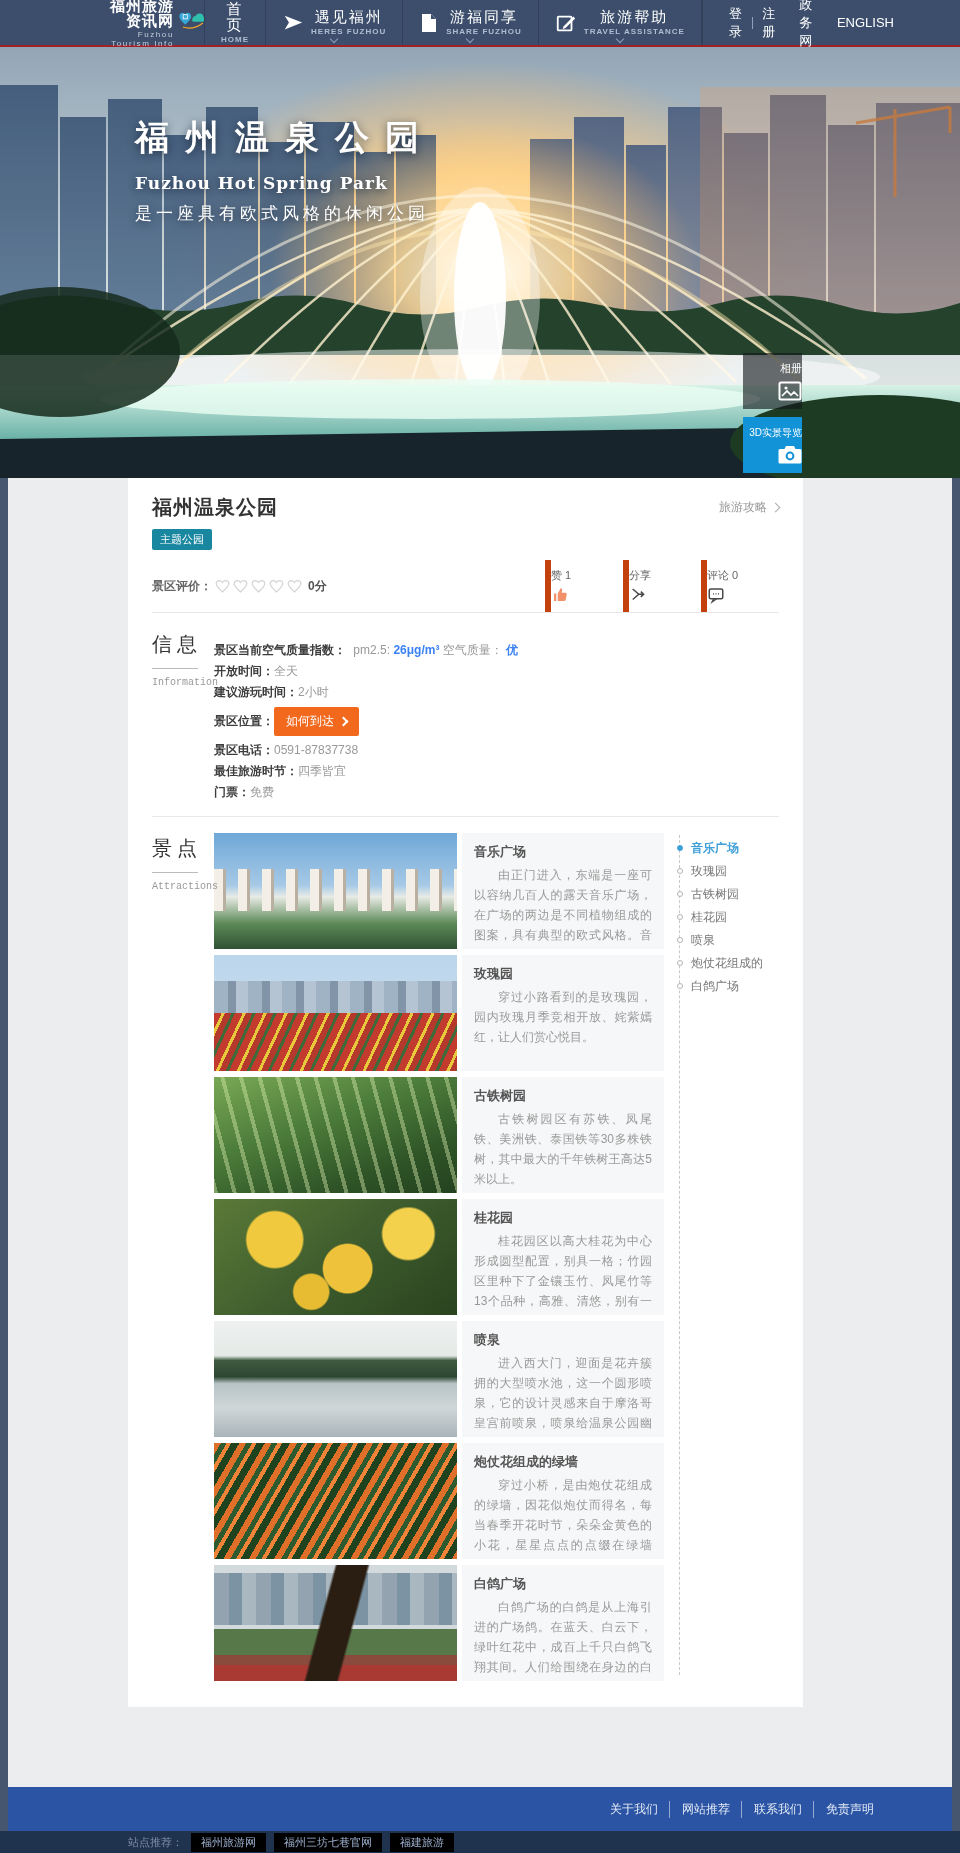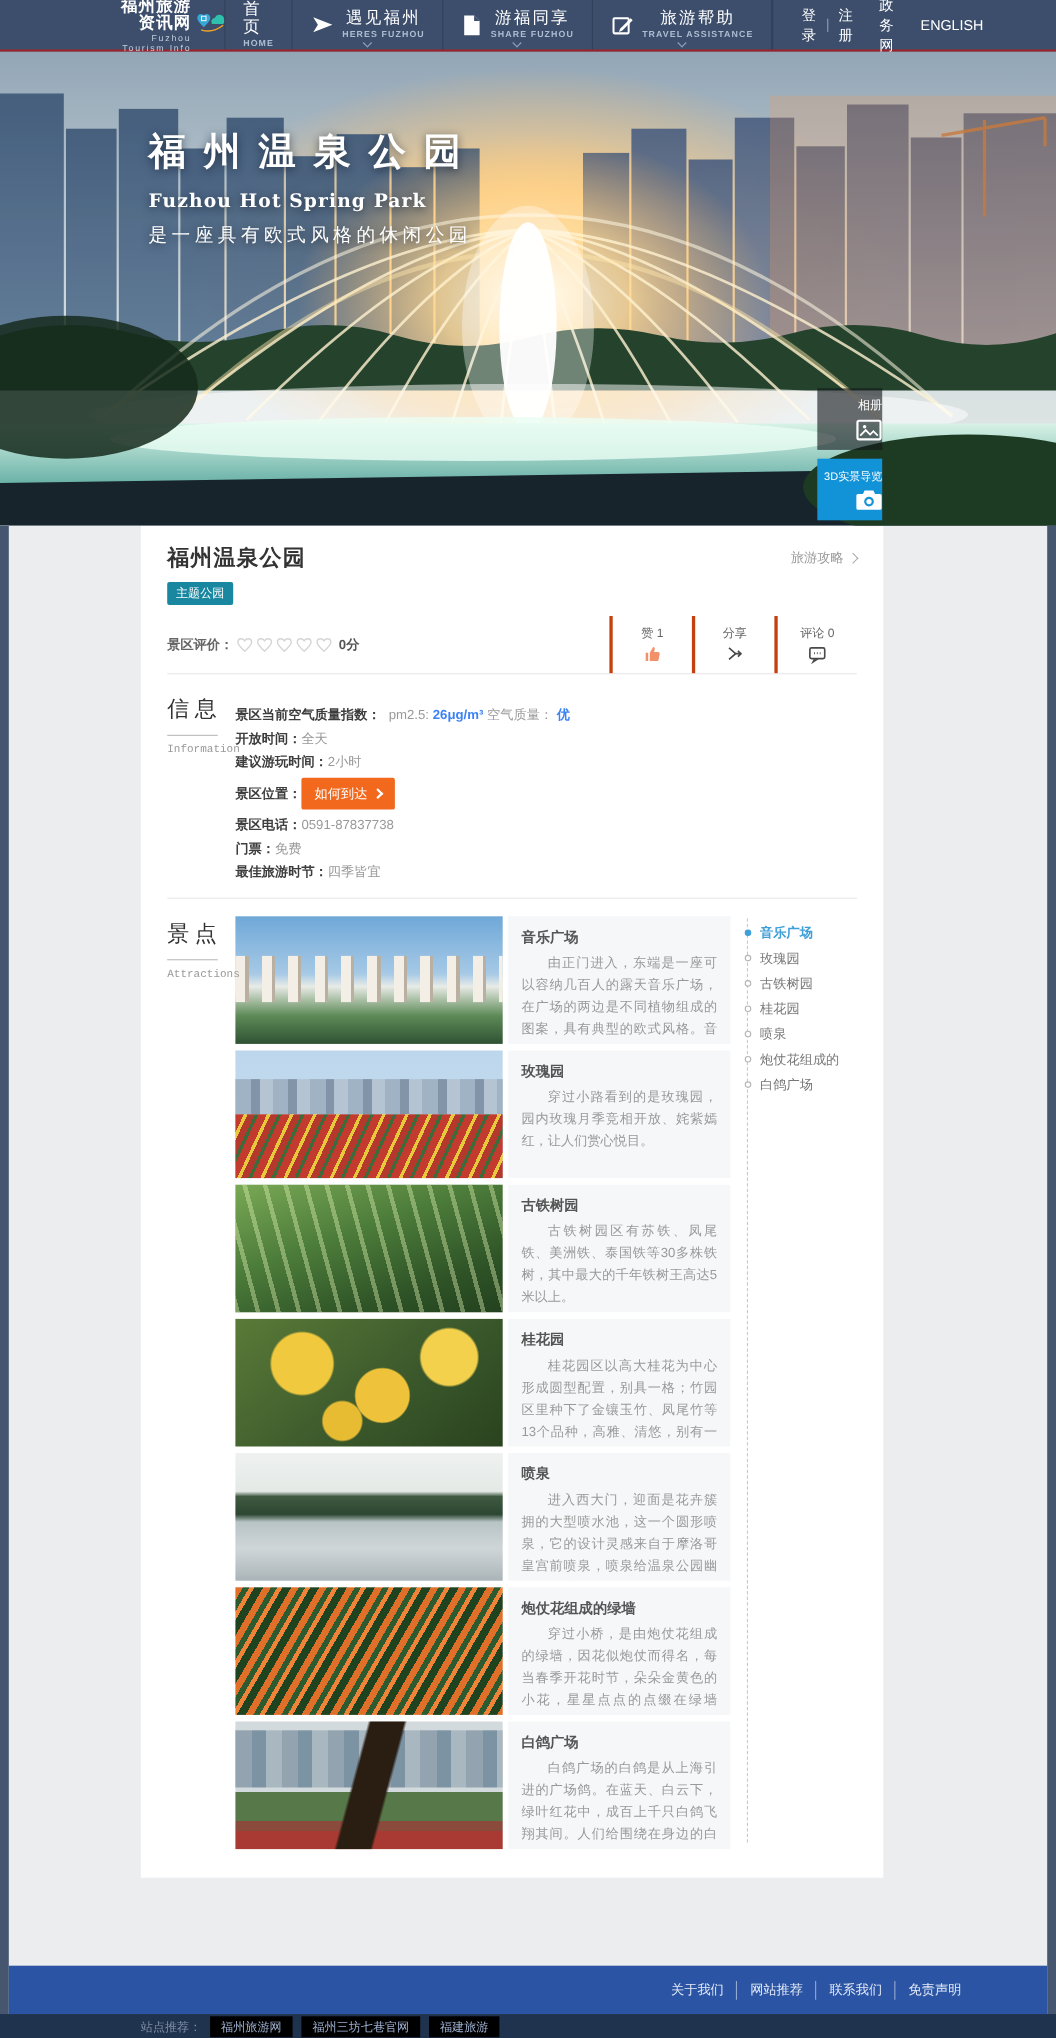--- a/index.html
+++ b/index.html
@@ -6,21 +6,21 @@
   body { width:960px; background:#45566e; font-family:"Liberation Sans","DejaVu Sans",sans-serif; }
   a { text-decoration:none; }
 
   
   .header { height:45px; background:#3c4e6b; display:flex; align-items:stretch; }
   .logo { display:flex; align-items:center; padding-left:108px; cursor:pointer; }
   .logo-text { text-align:right; }
   .logo-title { font-size:15px; font-weight:bold; color:#fff; letter-spacing:1px; line-height:15px; }
   .logo-sub { font-size:8px; color:#c2cedd; letter-spacing:1.6px; margin-top:2px; }
   .logo-ic { margin-left:3px; margin-top:-6px; }
-  .nav { display:flex; margin-left:0; }
+  .nav { display:flex; margin-left:0;text-align:center; }
   .nav-item { display:flex; align-items:center; justify-content:center; gap:7px; padding:0 16px; border-left:1px solid #31415a; position:relative; cursor:pointer; }
   .nav-item:last-child { border-right:1px solid #31415a; }
   .nav-txt { display:flex; flex-direction:column; align-items:center; }
   .nav-cn { font-size:15px; color:#fff; letter-spacing:2px; line-height:16px; }
   .nav-en { font-size:8px; font-weight:bold; color:#aebdd2; letter-spacing:1px; margin-top:2px; white-space:nowrap; }
   .drop::after { content:""; position:absolute; bottom:3px; left:50%; width:5px; height:5px;
     border-right:1px solid #8fa0bb; border-bottom:1px solid #8fa0bb; transform:translateX(-50%) rotate(45deg); }
   .header-links { margin-left:auto; display:flex; align-items:center; padding:0 66px 0 26px; border-left:1px solid #31415a; }
   .header-links a { color:#fff; font-size:13px; cursor:pointer; }
   .vbar { width:1px; height:12px; background:#8fa0bb; margin:0 10px; }
@@ -48,21 +48,21 @@
   .card-head h2 { margin:0; font-size:20px; color:#333; font-weight:600; letter-spacing:1px; }
   .guide-link { margin-left:auto; font-size:12px; color:#999; display:flex; align-items:center; gap:5px; cursor:pointer; }
   .chev-r { width:6px; height:6px; border-right:1px solid #aaa; border-top:1px solid #aaa; transform:rotate(45deg); }
 
   .badge { display:inline-block; margin-top:8px; background:#1a87a0; color:#fff; font-size:11px; padding:3px 8px; border-radius:2px; }
 
   .rating-row { margin-top:10px; border-bottom:1px solid #e9e9e9; display:flex; align-items:stretch; height:52px; }
   .rating-left { display:flex; align-items:center; gap:3px; font-size:12px; color:#666; font-weight:bold; }
   .score { color:#555; margin-left:3px; }
   .actions { margin-left:auto; display:flex; }
-  .action { width:72px; border-left:3px solid #c2410c; display:flex; flex-direction:column; align-items:center; justify-content:center; gap:3px; cursor:pointer; }
+  .action { width:72px; border-left:6px solid #c2410c; display:flex; flex-direction:column; justify-content:center; gap:3px; cursor:pointer; }
   .action-label { font-size:11px; color:#666; }
 
   .sec { position:relative; }
   .info-sec { padding:16px 0 12px; border-bottom:1px solid #e9e9e9; }
   .sec-label { position:absolute; left:0; top:18px; width:58px; }
   .sec-cn { font-size:20px; color:#333; letter-spacing:5px; }
   .sec-rule { width:46px; height:1px; background:#bbb; margin:10px 0 8px; }
   .sec-en { font-size:10px; color:#999; font-family:"Liberation Mono",monospace; }
   .sec-body { margin-left:62px; }
   .desc { margin:0; font-size:12px; line-height:20px; color:#7f7f7f; text-align:justify; text-indent:2em; }
@@ -383,24 +383,24 @@
               <b>景区位置：</b>
               <a class="btn-orange">
                 <span>如何到达</span>
                 <i class="chev-w"></i>
               </a>
             </div>
             <div class="d-row">
               <b>景区电话：</b><span>0591-87837738</span>
             </div>
             <div class="d-row">
+              <b>最佳旅游时节：</b><span>四季皆宜</span>
+            </div>
+            <div class="d-row">
               <b>门票：</b><span>免费</span>
-            </div>
-            <div class="d-row">
-              <b>最佳旅游时节：</b><span>四季皆宜</span>
             </div>
           </div>
         </div>
       </div>
 
       
       <div class="sec attr-sec">
         <div class="sec-label">
           <div class="sec-cn">景点</div>
           <div class="sec-rule"></div>

